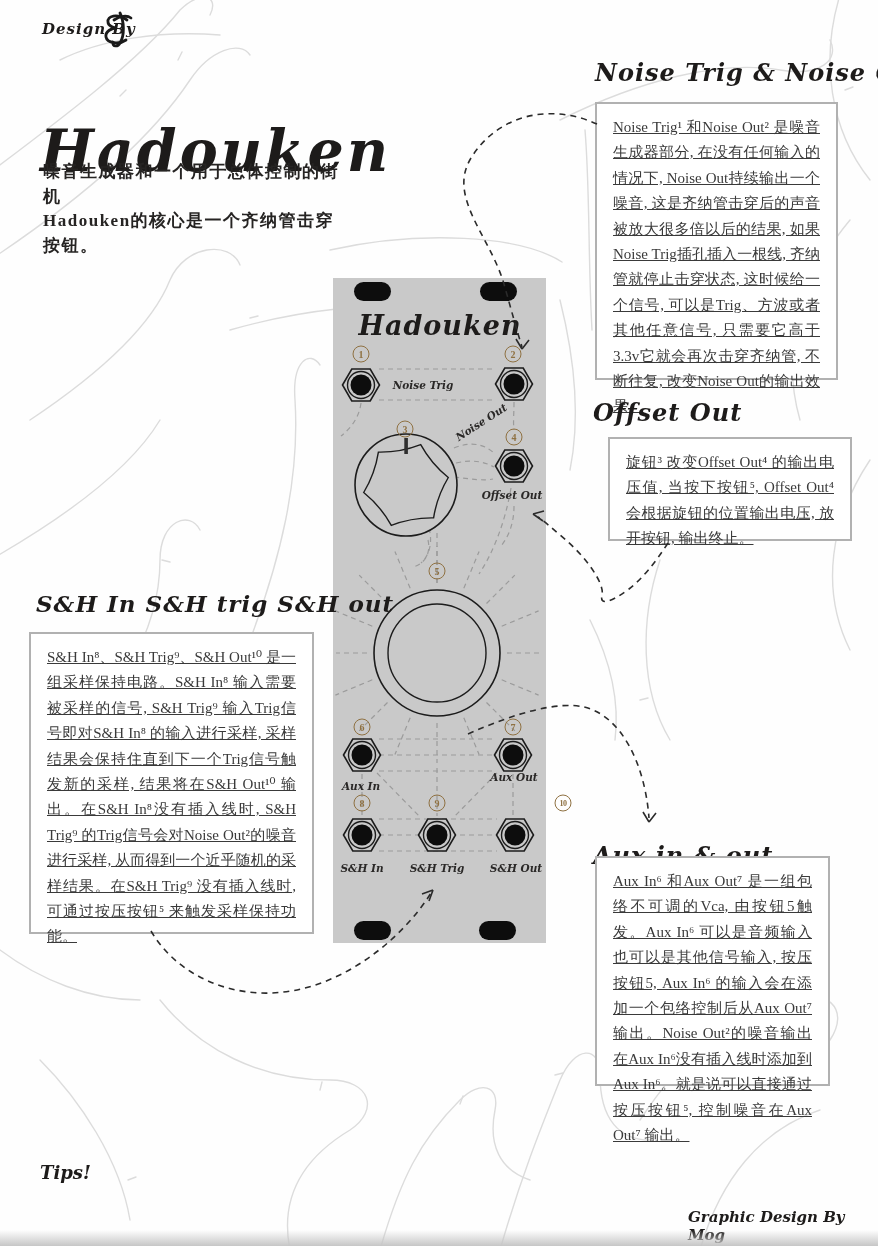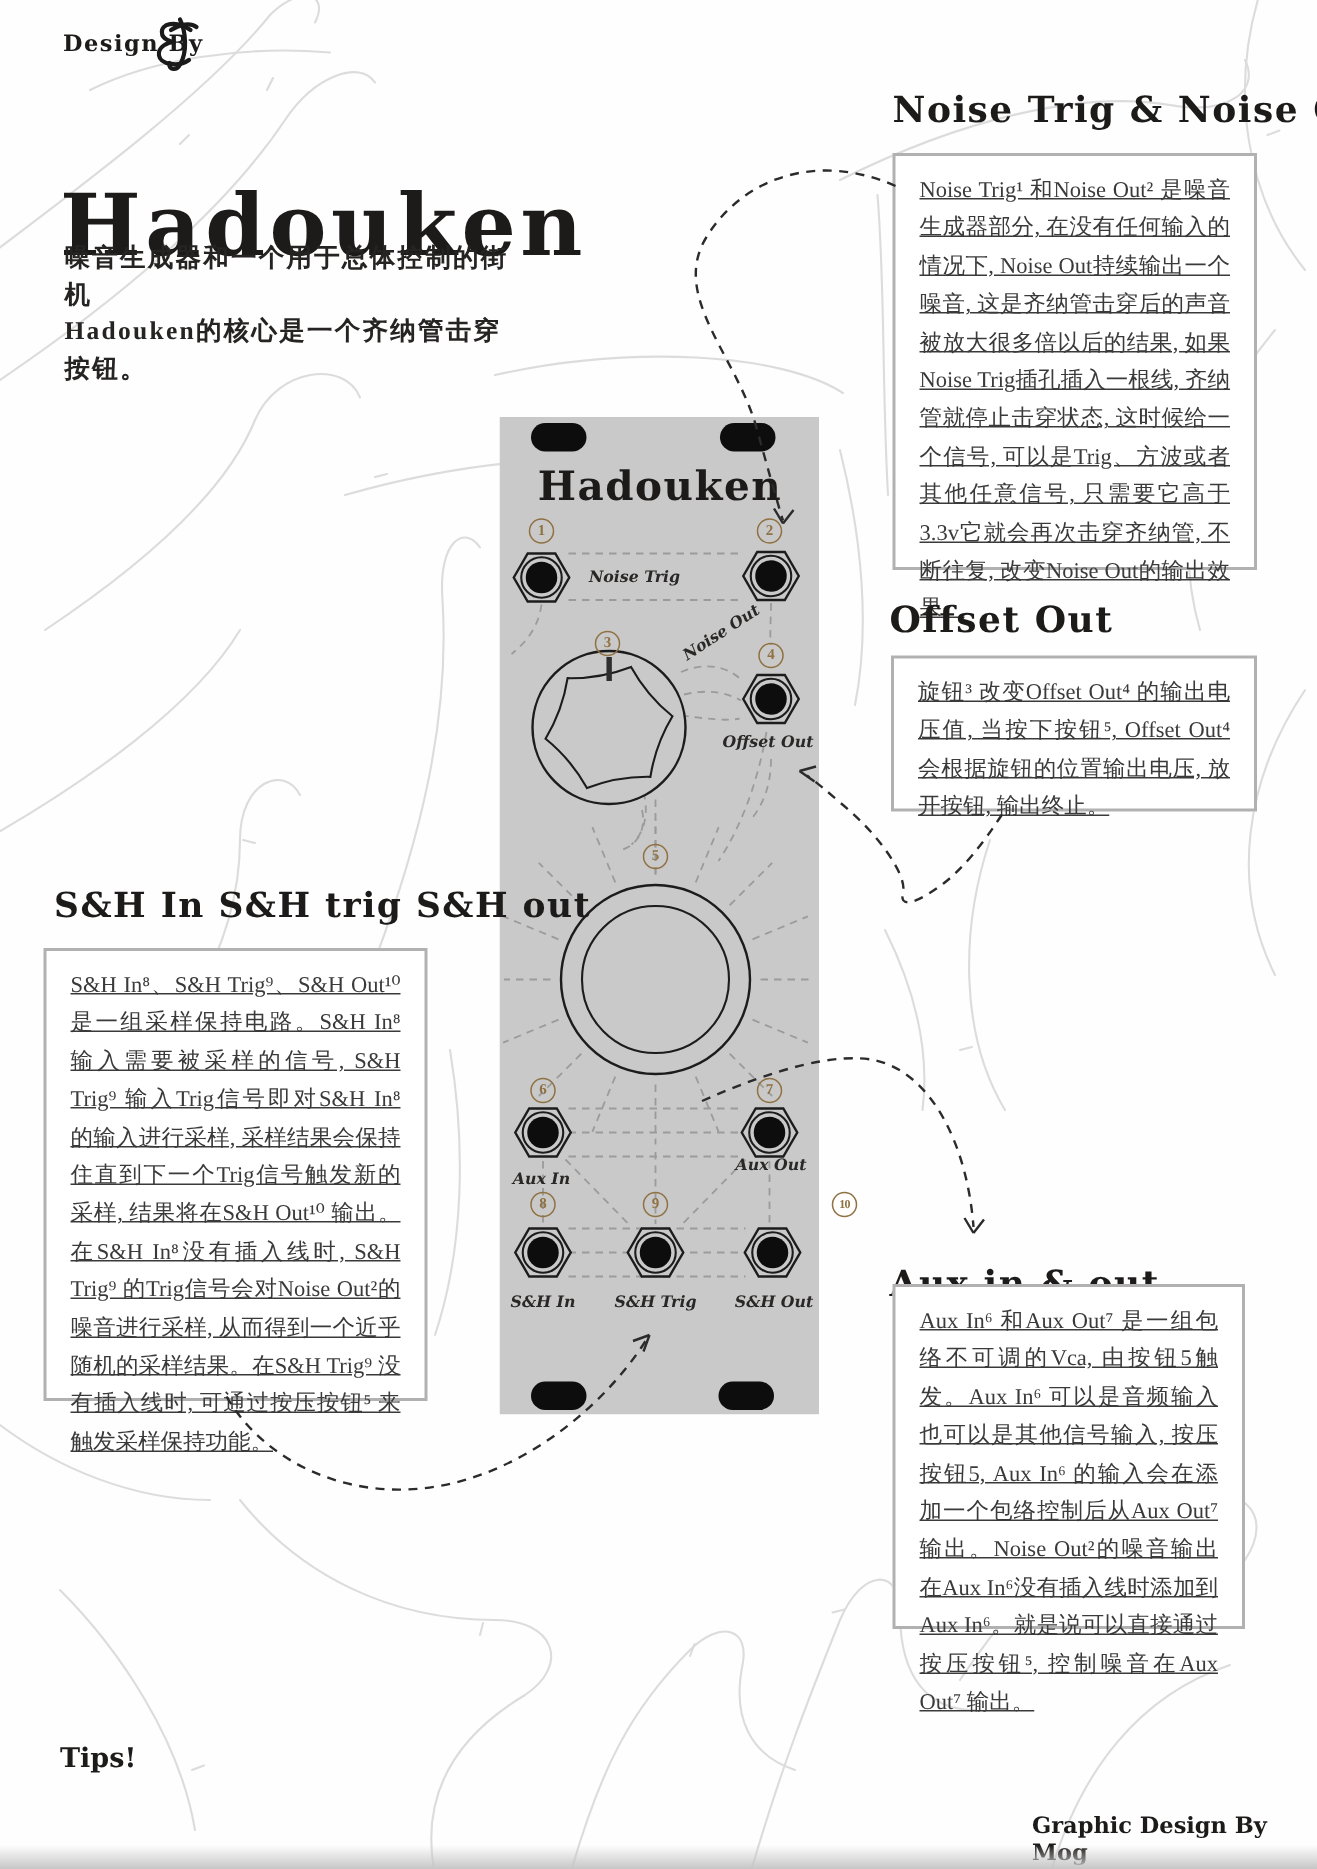--- a/index.html
+++ b/index.html
@@ -1,19 +1,19 @@
 <!DOCTYPE html>
 <html><head>
 <meta charset="utf-8">
 <style>
   html,body{margin:0;padding:0;background:#fff;}
   .page{position:relative;width:878px;height:1246px;overflow:hidden;background:#fefefe;
         font-family:"Liberation Serif","DejaVu Serif",serif;color:#3a3a3a;}
   svg{display:block;}
-  .hand{font-family:"DejaVu Serif",serif;font-weight:bold;color:#1d1b1a;}
+  .hand{font-family:"DejaVu Serif",serif;font-style:italic;font-weight:bold;color:#1d1b1a;}
   .bg-svg,.arrow-svg{position:absolute;left:0;top:0;pointer-events:none;}
   .page-title{position:absolute;left:40px;top:84px;font-size:57px;letter-spacing:3px;line-height:1;}
   .design-by{position:absolute;left:42px;top:20px;font-size:15px;letter-spacing:1px;}
   .logo{position:absolute;left:100px;top:10px;}
   .intro{position:absolute;left:43px;top:160px;width:300px;font-weight:bold;font-size:17px;
          line-height:24.5px;letter-spacing:1.5px;color:#262423;}
   .sec-head{position:absolute;font-size:24px;letter-spacing:1px;white-space:nowrap;}
   .txtbox{position:absolute;box-sizing:border-box;border:2px solid #b1b1b1;background:#ffffff;
           padding:11px 16px;font-size:15px;line-height:25.4px;text-align:justify;color:#3a3a3a;text-decoration:underline;}
   .txtbox p{margin:0;}
@@ -190,26 +190,26 @@
     <span class="plabel" style="left:104px;top:590px">S&amp;H Trig</span>
     <span class="plabel" style="left:183px;top:590px">S&amp;H Out</span>
   </div>
 
   <div class="sec-head hand" style="left:595px;top:58px">Noise Trig &amp; Noise Out</div>
   <div class="txtbox" style="left:595px;top:102px;width:243px;height:278px">
     <p>Noise Trig¹ 和Noise Out² 是噪音生成器部分, 在没有任何输入的情况下, Noise Out持续输出一个噪音, 这是齐纳管击穿后的声音被放大很多倍以后的结果, 如果Noise Trig插孔插入一根线, 齐纳管就停止击穿状态, 这时候给一个信号, 可以是Trig、方波或者其他任意信号, 只需要它高于3.3v它就会再次击穿齐纳管, 不断往复, 改变Noise Out的输出效果。</p>
   </div>
 
   <div class="sec-head hand" style="left:593px;top:398px">Offset Out</div>
-  <div class="txtbox" style="left:594px;top:437px;width:244px;height:104px">
+  <div class="txtbox" style="left:608px;top:437px;width:244px;height:104px">
     <p>旋钮³ 改变Offset Out⁴ 的输出电压值, 当按下按钮⁵, Offset Out⁴ 会根据旋钮的位置输出电压, 放开按钮, 输出终止。</p>
   </div>
 
   <div class="sec-head hand" style="left:36px;top:590px;font-size:23px">S&amp;H In S&amp;H trig S&amp;H out</div>
-  <div class="txtbox" style="left:29px;top:632px;width:256px;height:302px">
+  <div class="txtbox" style="left:29px;top:632px;width:285px;height:302px">
     <p>S&amp;H In⁸、S&amp;H Trig⁹、S&amp;H Out¹⁰ 是一组采样保持电路。S&amp;H In⁸ 输入需要被采样的信号, S&amp;H Trig⁹ 输入Trig信号即对S&amp;H In⁸ 的输入进行采样, 采样结果会保持住直到下一个Trig信号触发新的采样, 结果将在S&amp;H Out¹⁰ 输出。在S&amp;H In⁸没有插入线时, S&amp;H Trig⁹ 的Trig信号会对Noise Out²的噪音进行采样, 从而得到一个近乎随机的采样结果。在S&amp;H Trig⁹ 没有插入线时, 可通过按压按钮⁵ 来触发采样保持功能。</p>
   </div>
 
   <div class="sec-head hand" style="left:593px;top:841px">Aux in &amp; out</div>
   <div class="txtbox" style="left:595px;top:856px;width:235px;height:230px">
     <p>Aux In⁶ 和Aux Out⁷ 是一组包络不可调的Vca, 由按钮5触发。Aux In⁶ 可以是音频输入也可以是其他信号输入, 按压按钮5, Aux In⁶ 的输入会在添加一个包络控制后从Aux Out⁷ 输出。Noise Out²的噪音输出在Aux In⁶没有插入线时添加到Aux In⁶。就是说可以直接通过按压按钮⁵, 控制噪音在Aux Out⁷ 输出。</p>
   </div>
 
   <div class="tips-head hand">Tips!</div>
 

